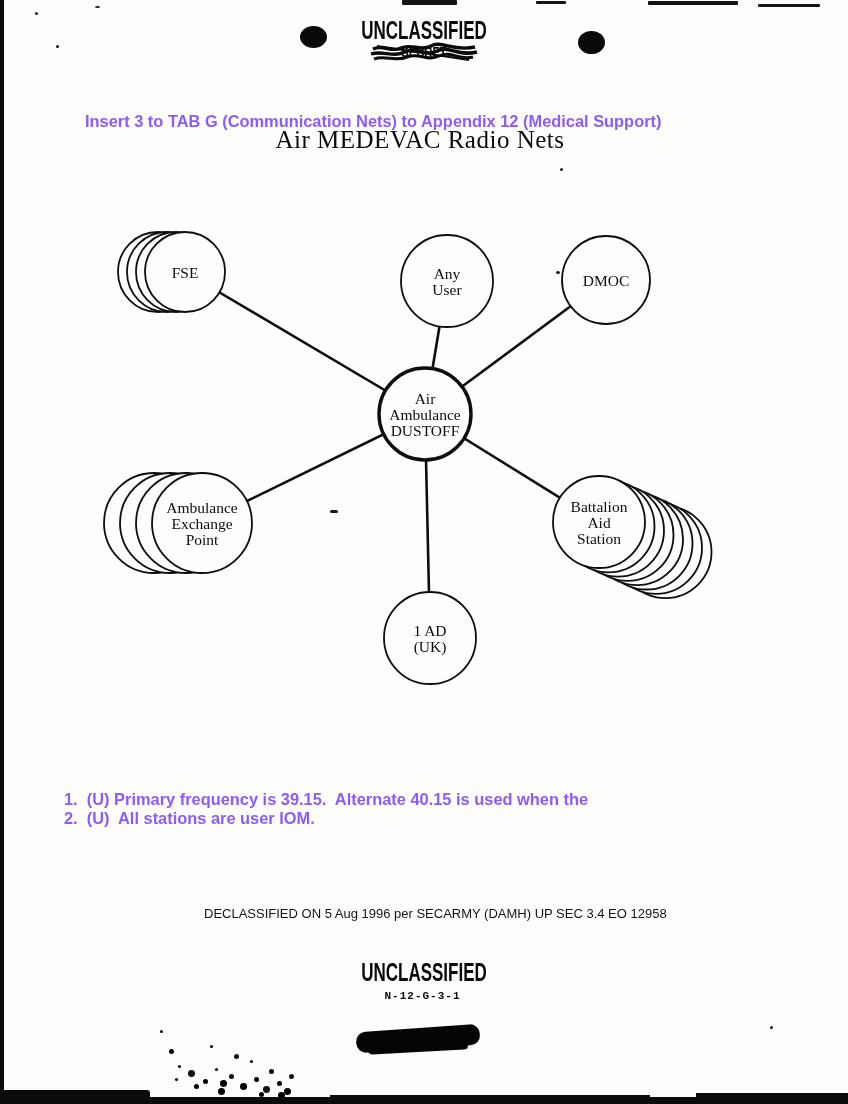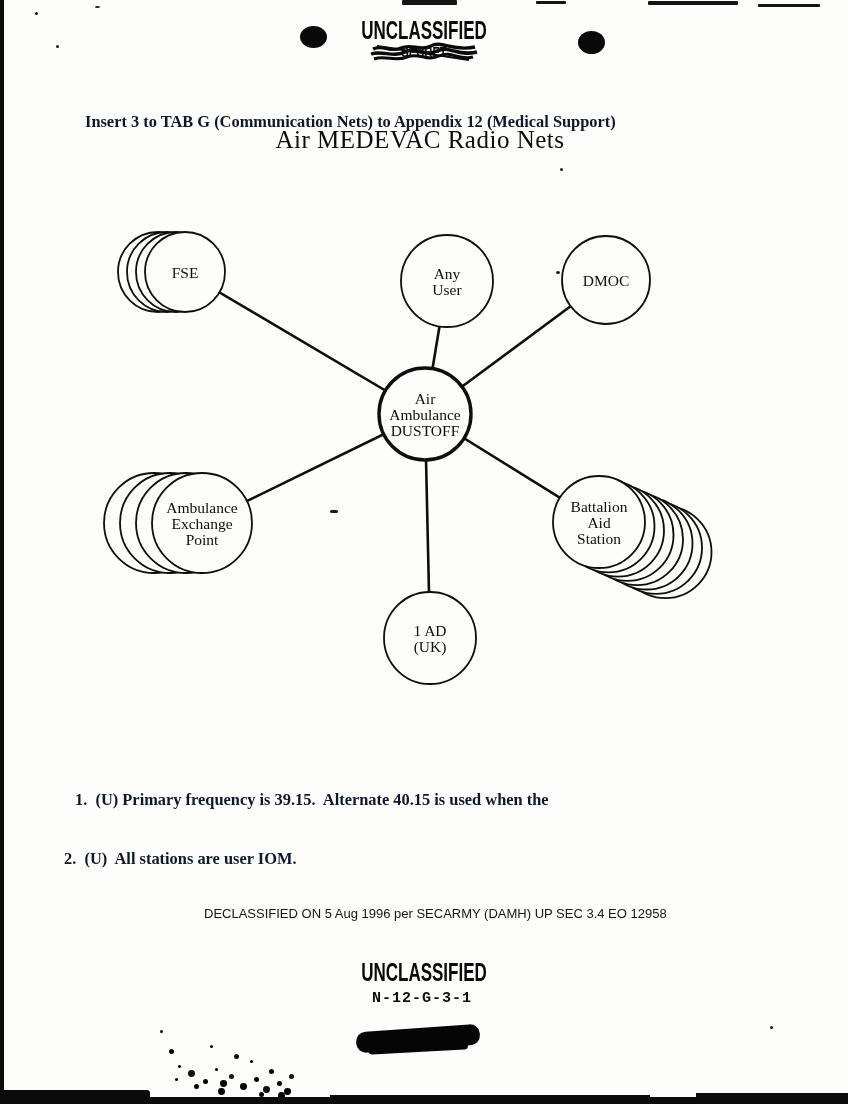--- a/index.html
+++ b/index.html
@@ -44,32 +44,32 @@
     font-family:"Liberation Sans", sans-serif;
     font-weight:bold;font-size:25px;letter-spacing:0px;color:#0a0a0a;
     transform:translateX(-50%) scaleX(0.68);
     white-space:nowrap;
   }
   .stamp-top{top:16px;}
   .stamp-bottom{top:958px;}
   .struck-stamp{position:absolute;left:50%;top:42px;transform:translateX(-50%);}
   .doc-number{
     position:absolute;left:50%;top:990px;transform:translateX(-52%);
-    font-family:"Liberation Mono", monospace;font-weight:bold;font-size:15px;
+    font-family:"Liberation Mono", monospace;font-weight:bold;font-size:11px;
     letter-spacing:1px;color:#0d0d0d;white-space:nowrap;
   }
   
   .typewriter{
-    font-family:Liberation Serif, serif;
+    font-family:Liberation Sans, sans-serif;
     font-weight:bold;font-size:16.4px;line-height:17px;
-    color:#0f172a;white-space:pre;
+    color:#8b5cf6;white-space:pre;
   }
   .header-block{position:absolute;left:85px;top:79px;}
-  .note1{position:absolute;left:75px;top:757px;}
-  .note2{position:absolute;left:64px;top:810px;margin-top:40px;}
+  .note1{position:absolute;left:64px;top:757px;}
+  .note2{position:absolute;left:64px;top:810px;}
   
   .doc-title{
     position:absolute;left:0;top:126px;width:840px;text-align:center;
     font-family:"Liberation Serif", serif;font-weight:normal;font-size:25px;
     letter-spacing:0.5px;color:#0c0c0c;
   }
   .declassified-line{
     position:absolute;left:204px;top:906px;
     font-family:"Liberation Sans", sans-serif;font-size:13px;color:#141414;
     white-space:nowrap;

